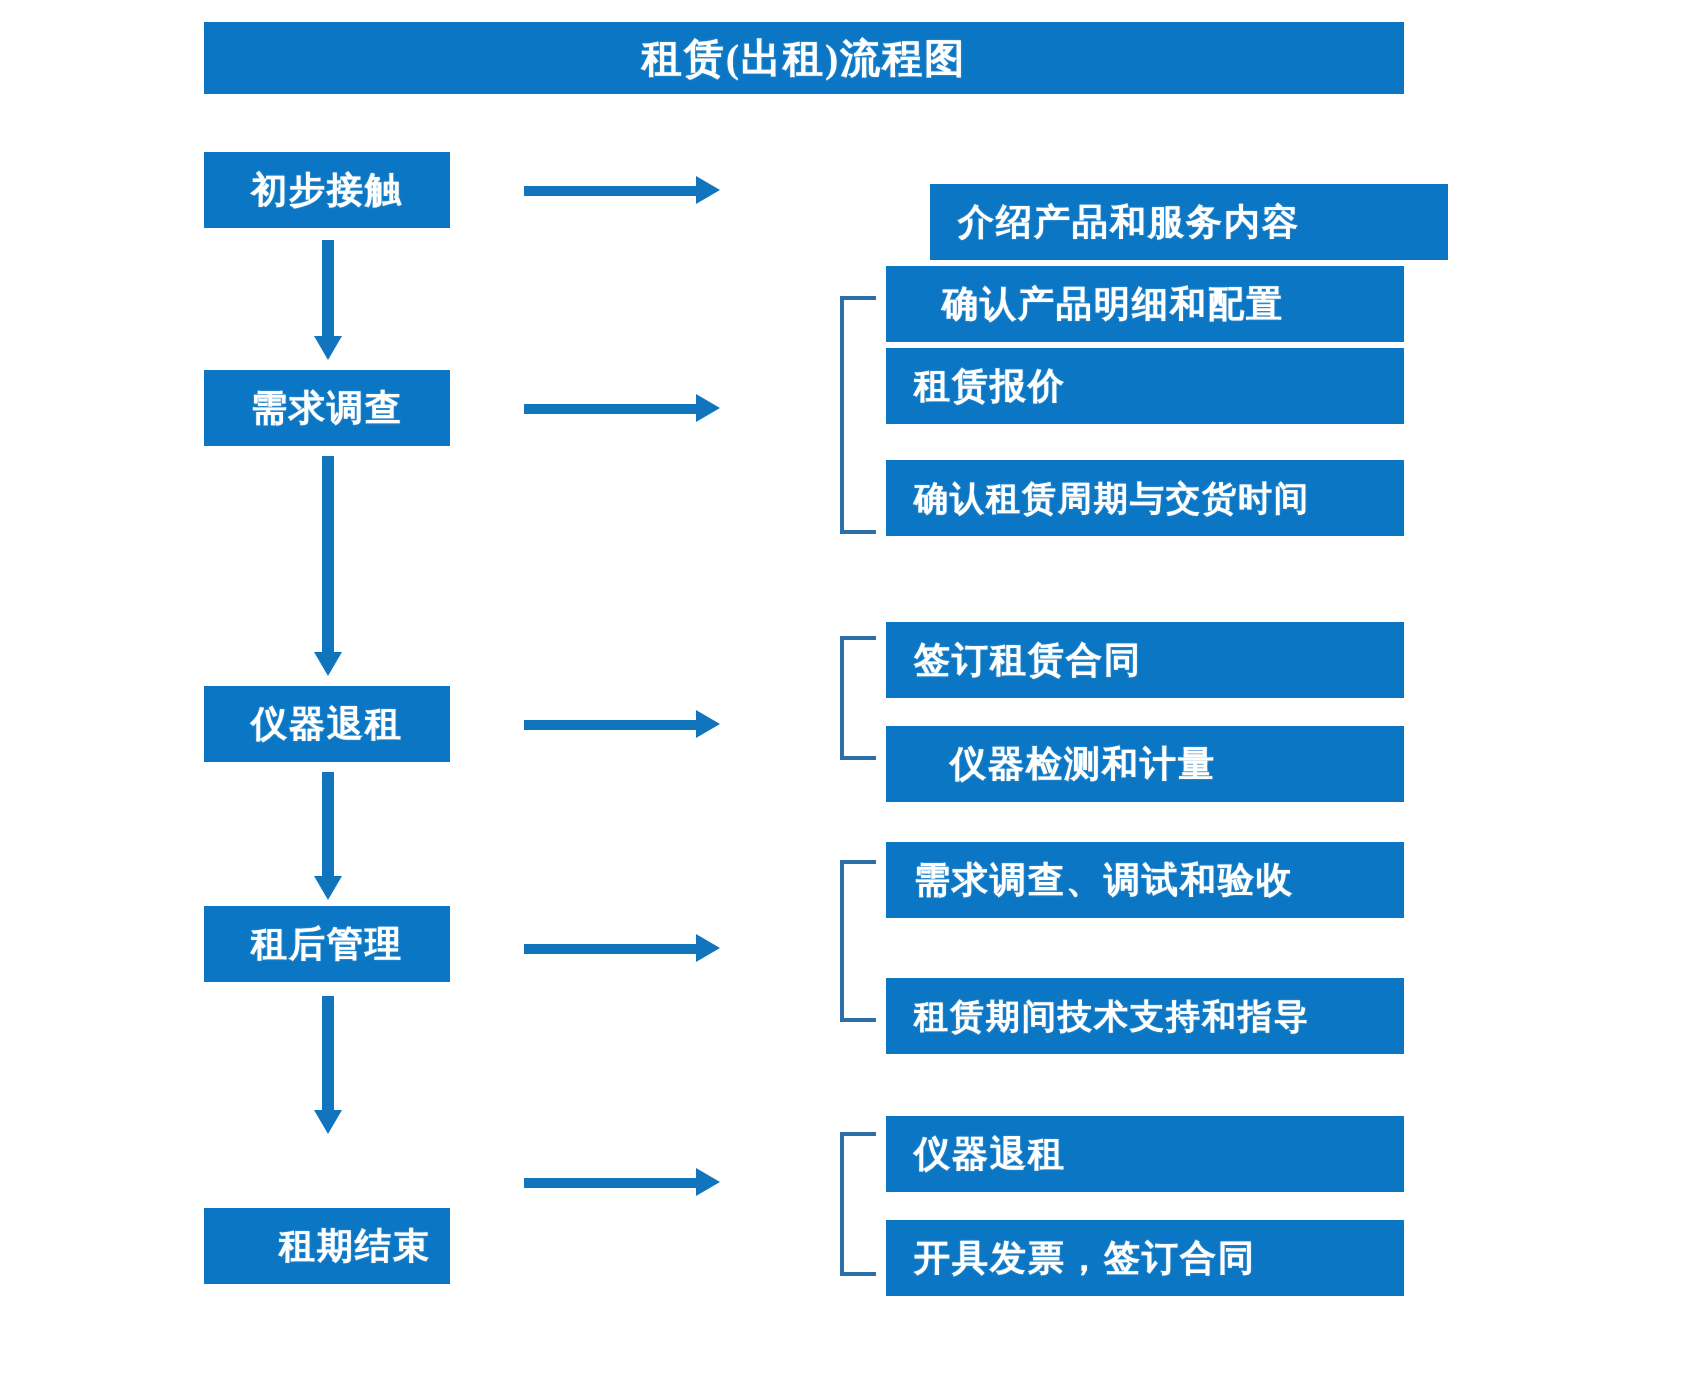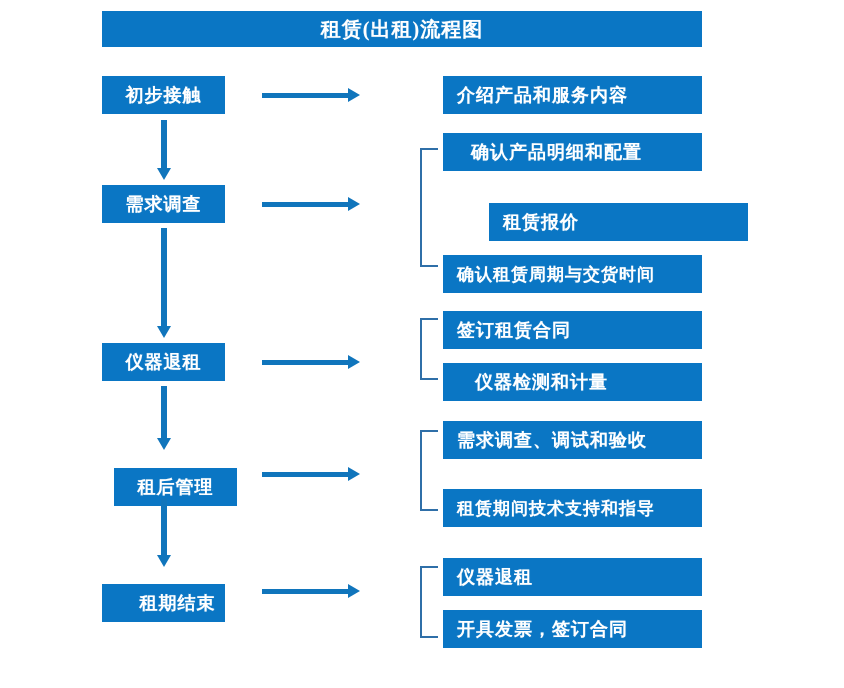--- a/index.html
+++ b/index.html
@@ -115,28 +115,28 @@
 <body>
 
 <div id="stage">
 
   <div class="box title-box">租赁(出租)流程图</div>
 
   <div id="stages-layer">
       <div class="box stage-box" style="top: 76px; font-family: Liberation Mono, monospace;">初步接触</div>
       <div class="box stage-box" style="top: 185px;">需求调查</div>
       <div class="box stage-box" style="top: 343px;">仪器退租</div>
-      <div class="box stage-box" style="top: 468px; margin-left: 12px;">租后管理</div>
-      <div class="box stage-box" style="top: 584px; padding-left: 28px;">租期结束</div>
+      <div class="box stage-box" style="top: 453px;">租后管理</div>
+      <div class="box stage-box" style="top: 604px; padding-left: 28px;">租期结束</div>
     </div>
   <div id="details-layer">
-      <div class="box detail-box" style="top: 76px;">介绍产品和服务内容</div>
+      <div class="box detail-box" style="top: 92px; margin-left: 22px;">介绍产品和服务内容</div>
       <div class="box detail-box" style="top: 133px; padding-left: 28px;">确认产品明细和配置</div>
-      <div class="box detail-box" style="top: 203px; margin-left: 46px;">租赁报价</div>
-      <div class="box detail-box wide" style="top: 255px;">确认租赁周期与交货时间</div>
+      <div class="box detail-box" style="top: 174px;">租赁报价</div>
+      <div class="box detail-box wide" style="top: 230px;">确认租赁周期与交货时间</div>
       <div class="box detail-box" style="top: 311px;">签订租赁合同</div>
       <div class="box detail-box" style="top: 363px; padding-left: 32px;">仪器检测和计量</div>
       <div class="box detail-box" style="top: 421px;">需求调查、调试和验收</div>
       <div class="box detail-box wide" style="top: 489px;">租赁期间技术支持和指导</div>
       <div class="box detail-box" style="top: 558px;">仪器退租</div>
       <div class="box detail-box" style="top: 610px;">开具发票，签订合同</div>
     </div>
   <div id="arrows-layer">
       <div class="h-arrow" style="left: 262px; top: 88px; width: 98px;">
         <span class="shaft"></span>

